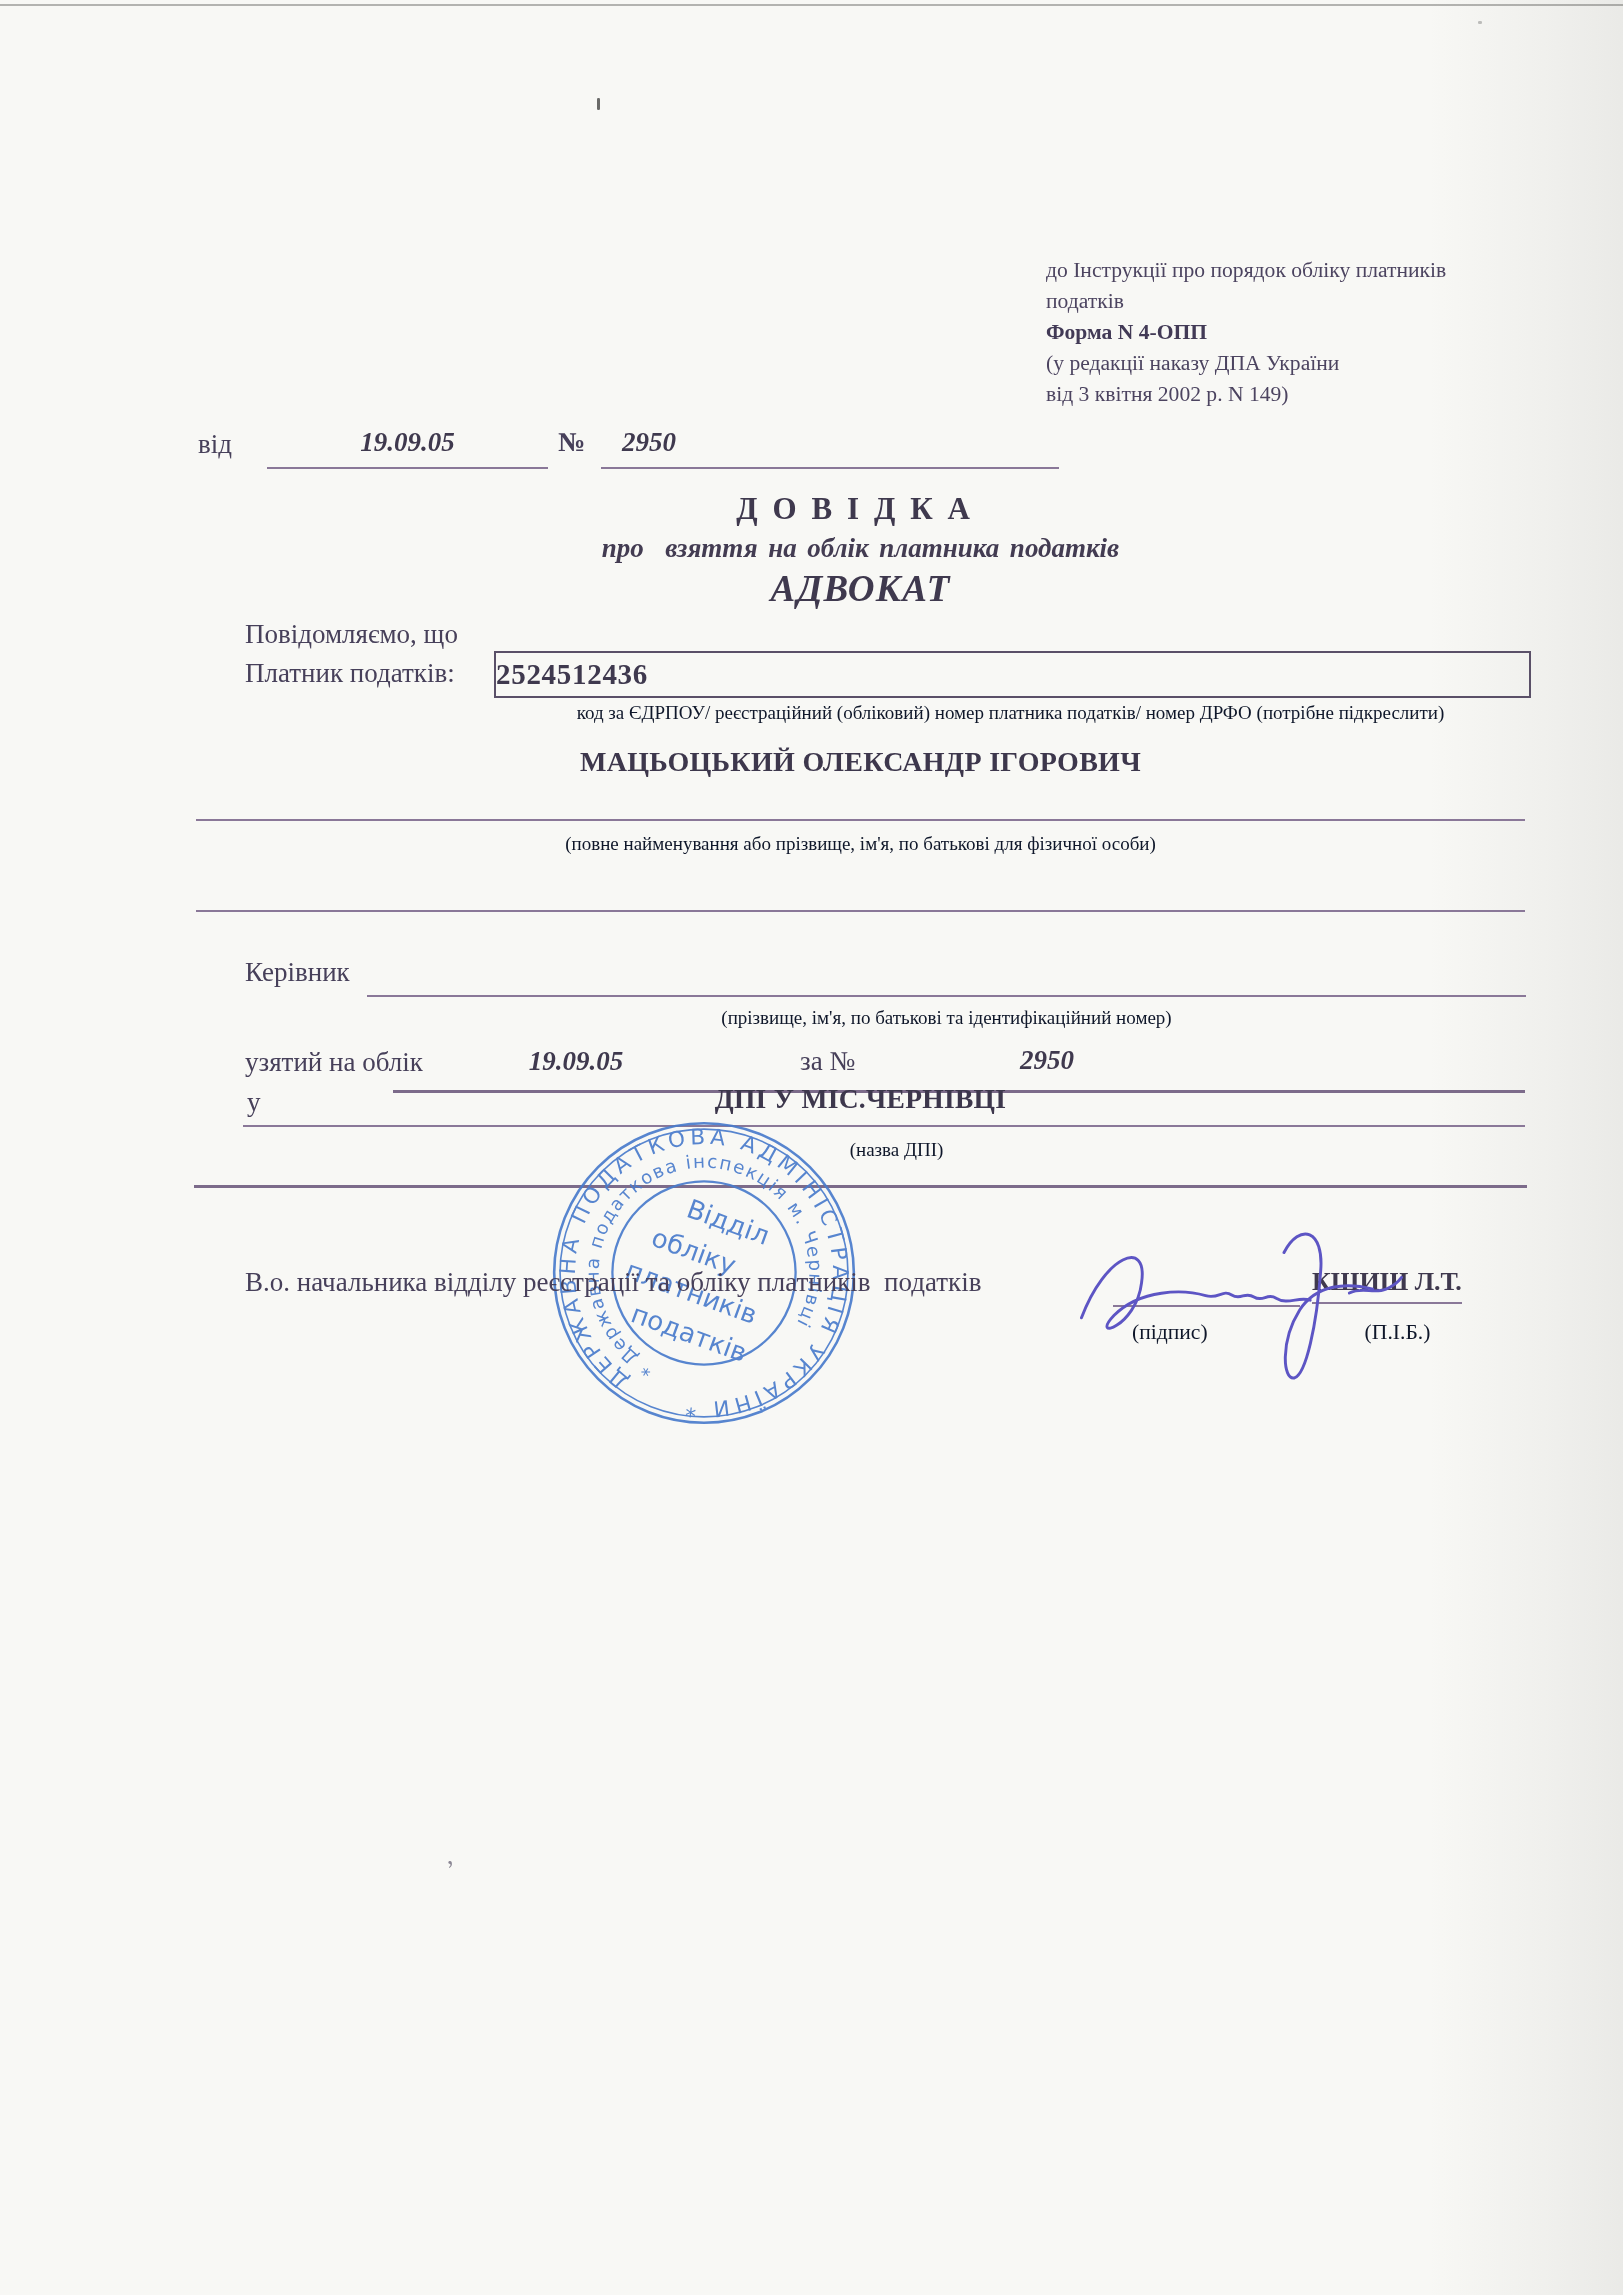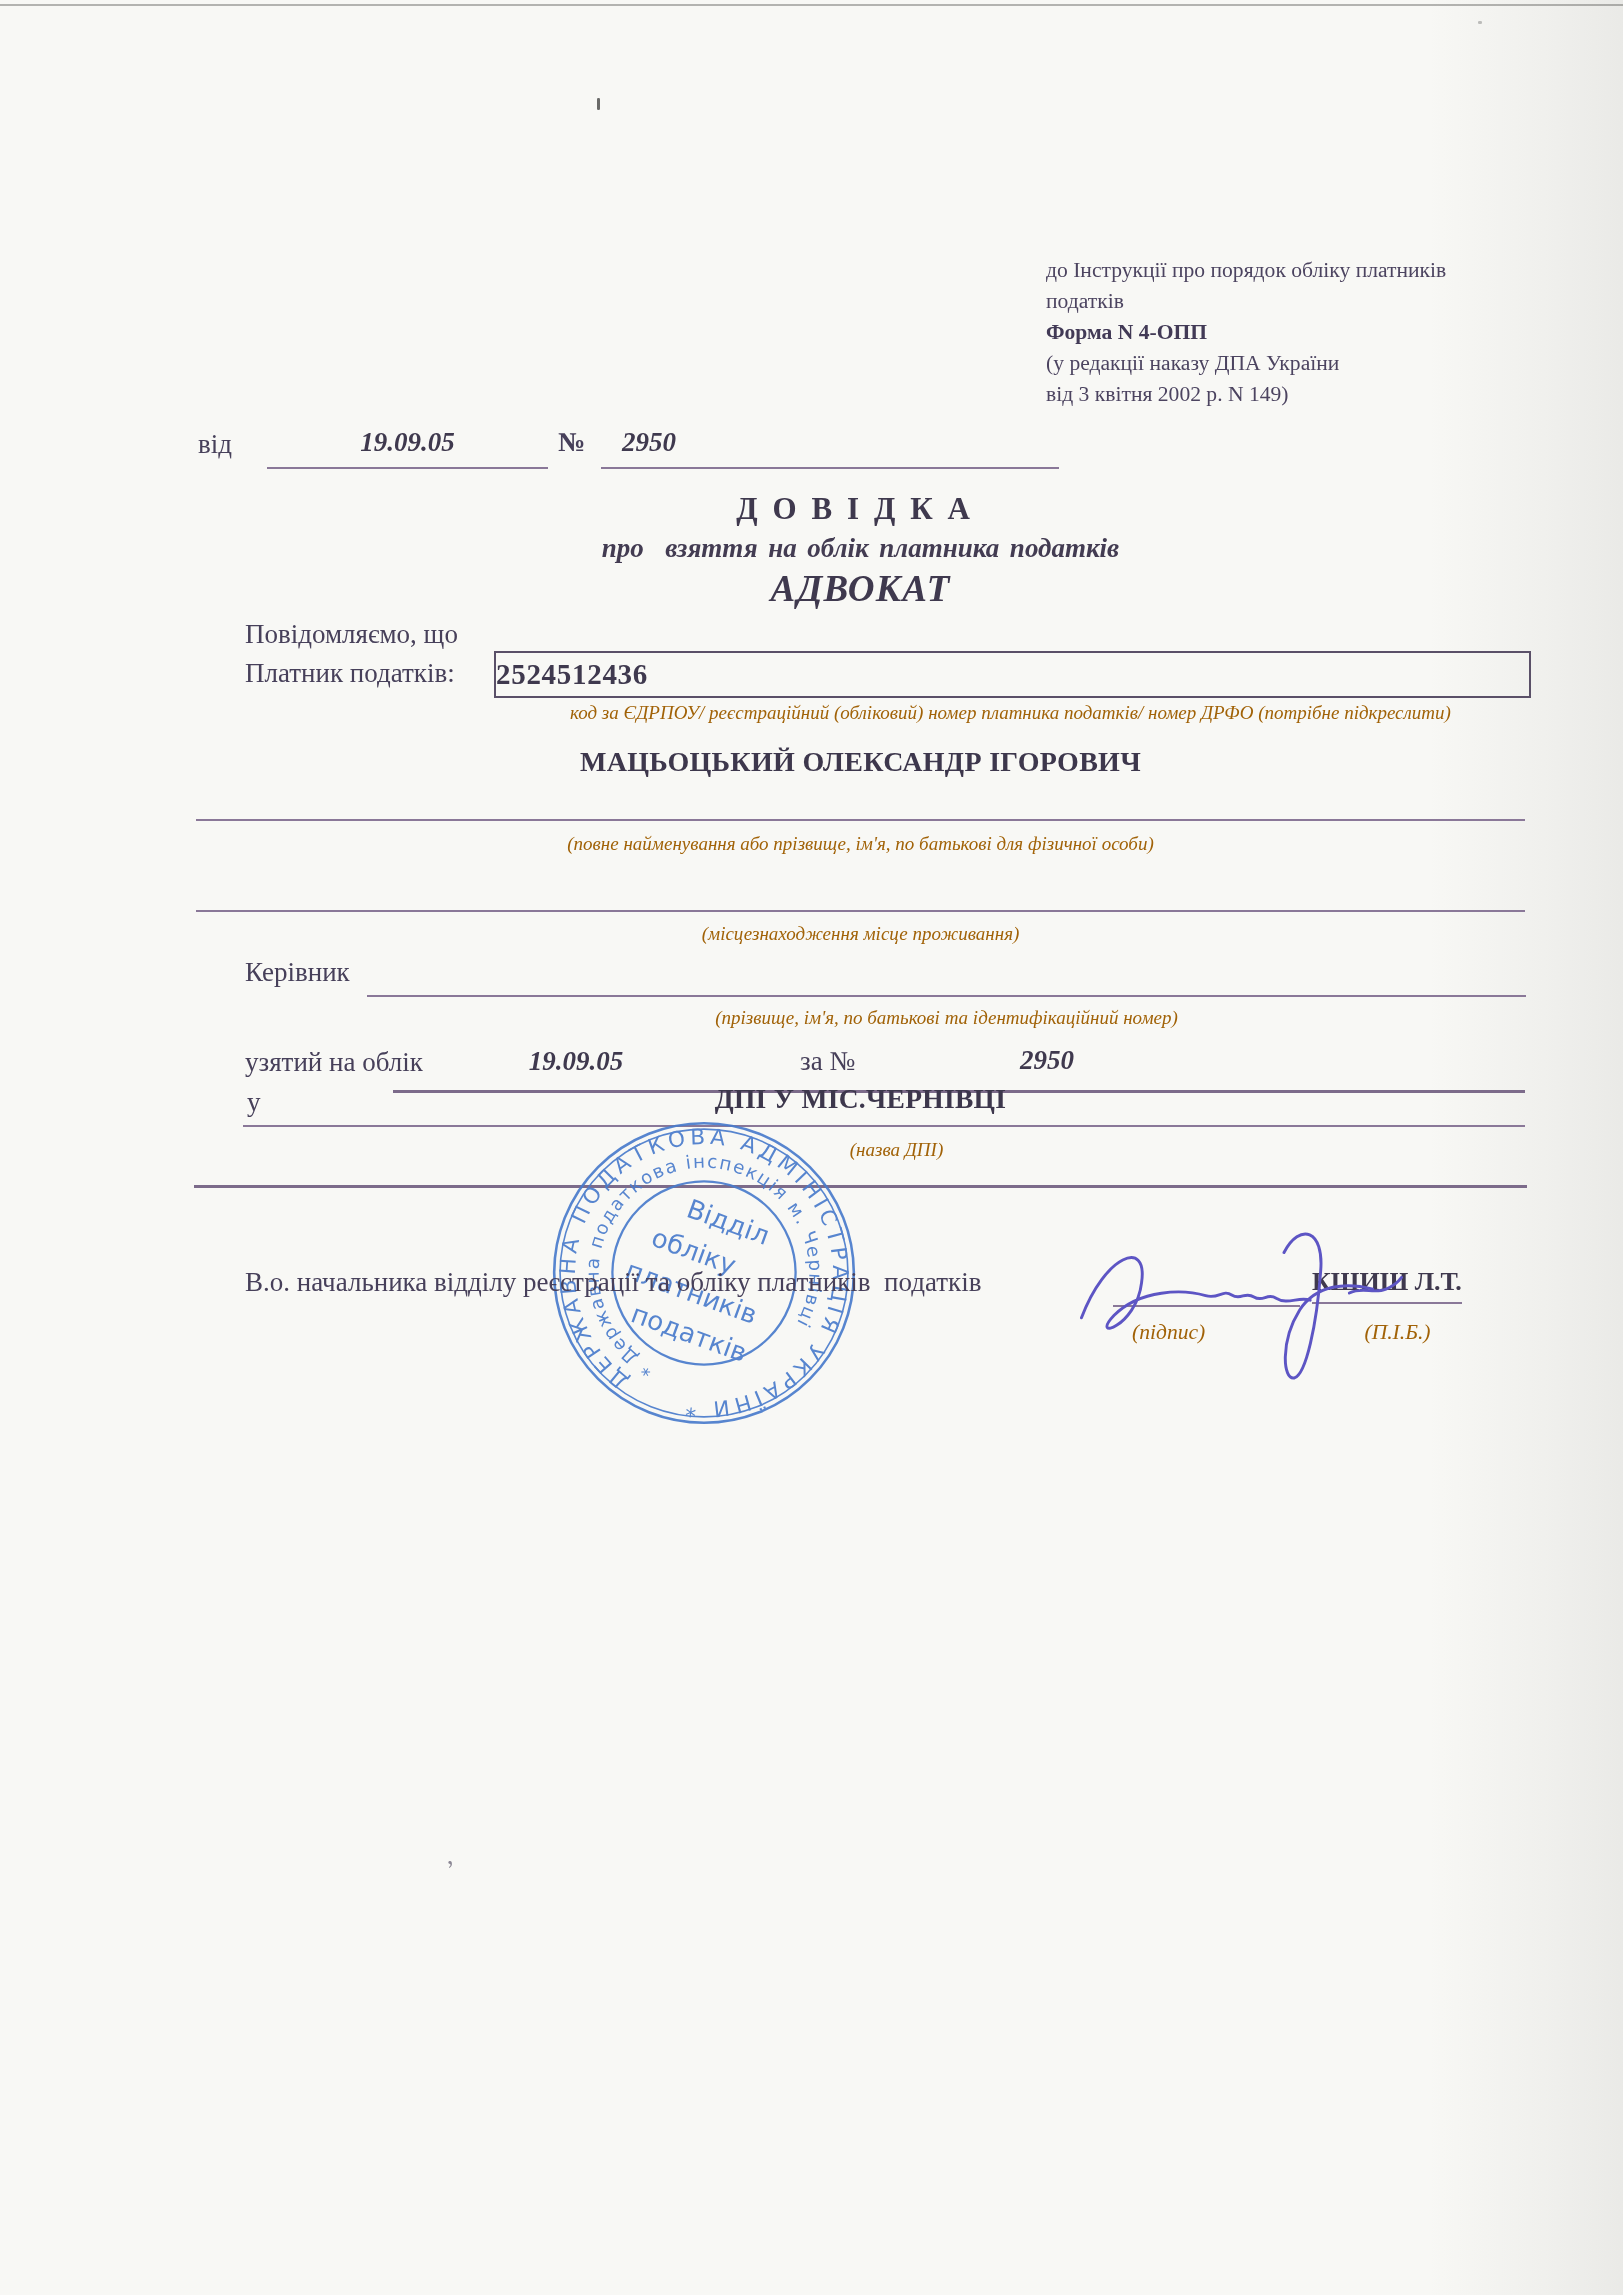--- a/index.html
+++ b/index.html
@@ -27,21 +27,21 @@
   .ref-label{font-size:27px;}
   .ref-value{font-weight:bold;font-size:27px;color:#3f394e;font-style:italic;}
 
   .title-main{top:491px;font-size:31px;font-weight:bold;letter-spacing:.48em;color:#3f394e;}
   .title-sub{top:533px;font-size:27px;font-weight:bold;font-style:italic;color:#433c52;word-spacing:3.9px;}
   .title-type{top:567px;font-size:37px;font-weight:bold;font-style:italic;letter-spacing:1.3px;color:#3f394e;}
 
   .body-label{font-size:27px;margin-left:47px;}
   .code-box{position:absolute;left:494px;top:651px;width:1033px;height:43px;border:2px solid #5a5068;
     text-align:left;line-height:42px;font-size:29px;font-weight:bold;letter-spacing:0.7px;color:#3f394e;}
-  .caption{font-size:19px;color:#a16207;font-style:italic;}
+  .caption{font-size:19px;color:#0f172a;}
   .strong-line{font-size:28px;font-weight:bold;color:#3d374c;letter-spacing:0.3px;}
 
   .stamp-wrap{position:absolute;left:547px;top:1116px;width:314px;height:314px;opacity:.92;}
   .stamp-ring-text{font-family:"DejaVu Sans",sans-serif;fill:#4a7ccc;}
   .stamp-center-text{font-family:"DejaVu Sans",sans-serif;fill:#4a7ccc;font-size:40px;}
   .sig-wrap{position:absolute;left:1067px;top:1212px;width:353px;height:196px;}
   .kshysh{position:absolute;left:1312px;top:1267px;font-size:26px;font-weight:bold;color:#3f394e;
     border-bottom:2px solid #8a7898;padding-bottom:5.2px;}
 </style>
 </head>
@@ -77,21 +77,20 @@
   <div class="t body-label" style="left:198px;top:619px;">Повідомляємо, що</div>
   <div class="t body-label" style="left:198px;top:658px;">Платник податків:</div>
   <div class="code-box">2524512436</div>
   <div class="t caption" style="left:494px;top:702px;width:1033px;text-align:center;white-space:normal;">код за ЄДРПОУ/ реєстраційний (обліковий) номер платника податків/ номер ДРФО (потрібне підкреслити)</div>
 
   <div class="center-band strong-line" style="top:746px;">МАЦЬОЦЬКИЙ ОЛЕКСАНДР ІГОРОВИЧ</div>
   <div class="rule" style="left:196px;top:819px;width:1329px;"></div>
   <div class="center-band caption" style="top:833px;">(повне найменування або прізвище, ім'я, по батькові для фізичної особи)</div>
 
   <div class="rule" style="left:196px;top:910px;width:1329px;"></div>
-  <div class="center-band caption" style="top:923px;">(місцезнаходження місце проживання)</div>
 
   <div class="t body-label" style="left:198px;top:957px;">Керівник</div>
   <div class="t strong-line" style="left:367px;top:957px;width:1159px;text-align:center;"></div>
   <div class="rule" style="left:367px;top:995px;width:1159px;"></div>
   <div class="t caption" style="left:367px;top:1007px;width:1159px;text-align:center;">(прізвище, ім'я, по батькові та ідентифікаційний номер)</div>
 
   <div class="t body-label" style="left:198px;top:1047px;">узятий на облік</div>
   <div class="t ref-value" style="left:445px;top:1046px;width:262px;text-align:center;">19.09.05</div>
   <div class="t body-label" style="left:753px;top:1046px;">за №</div>
   <div class="t ref-value" style="left:949px;top:1045px;width:196px;text-align:center;">2950</div>

